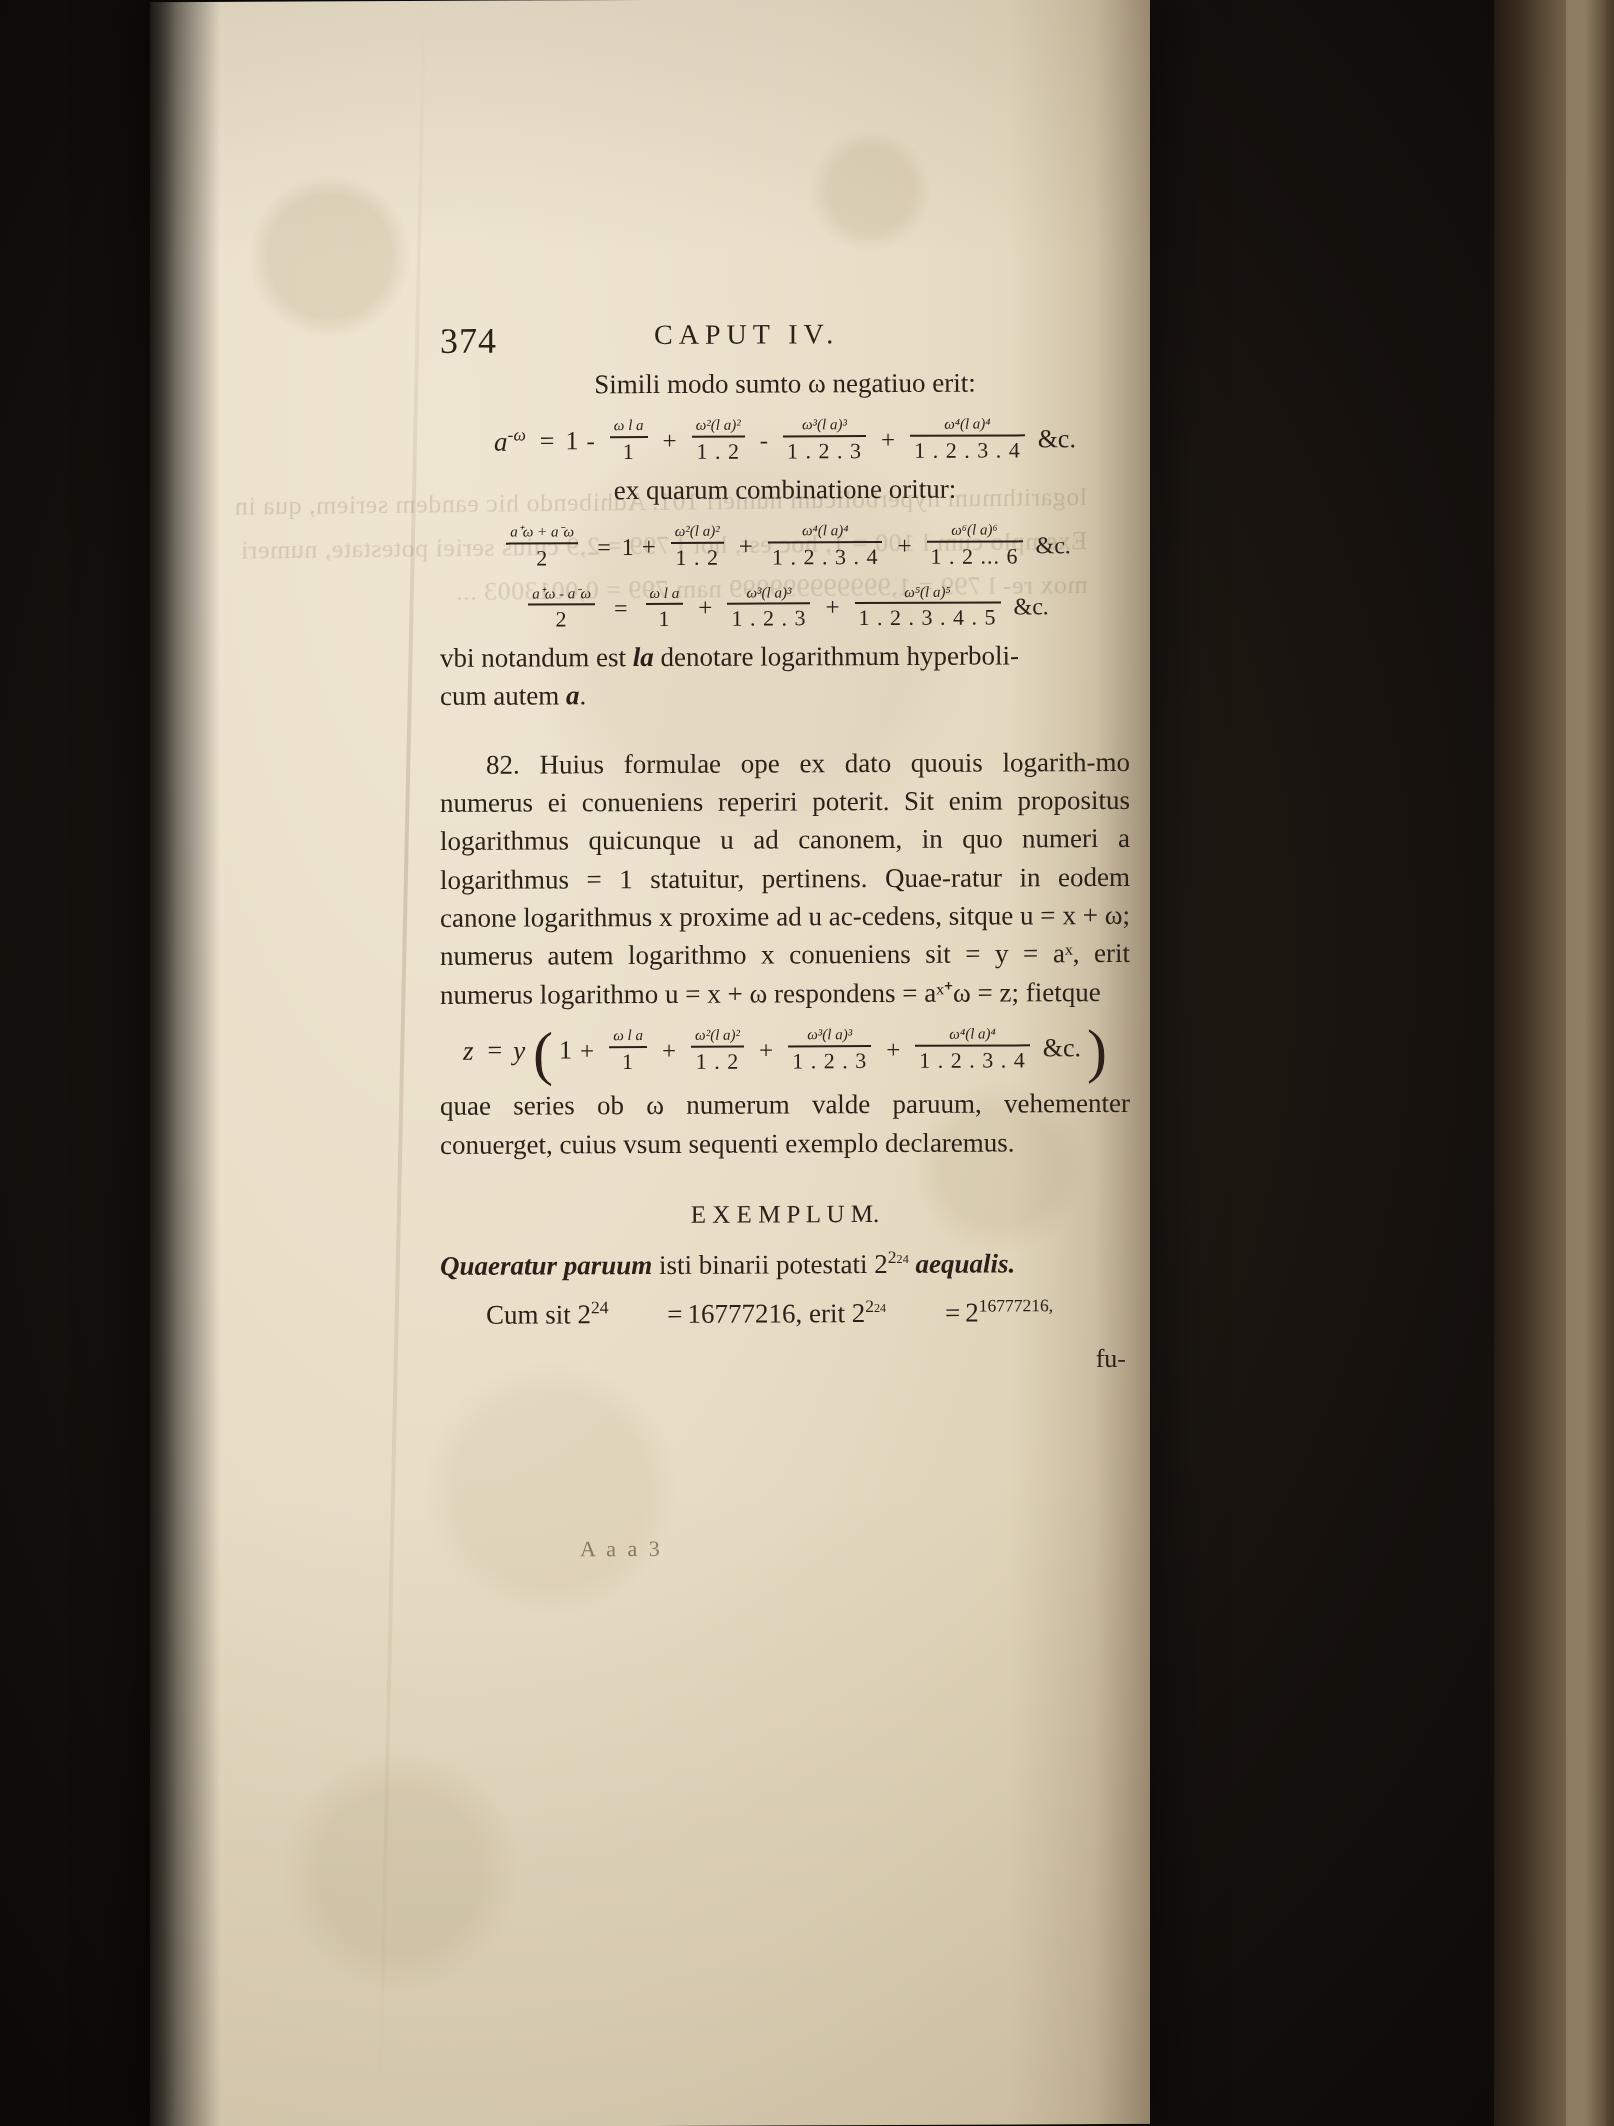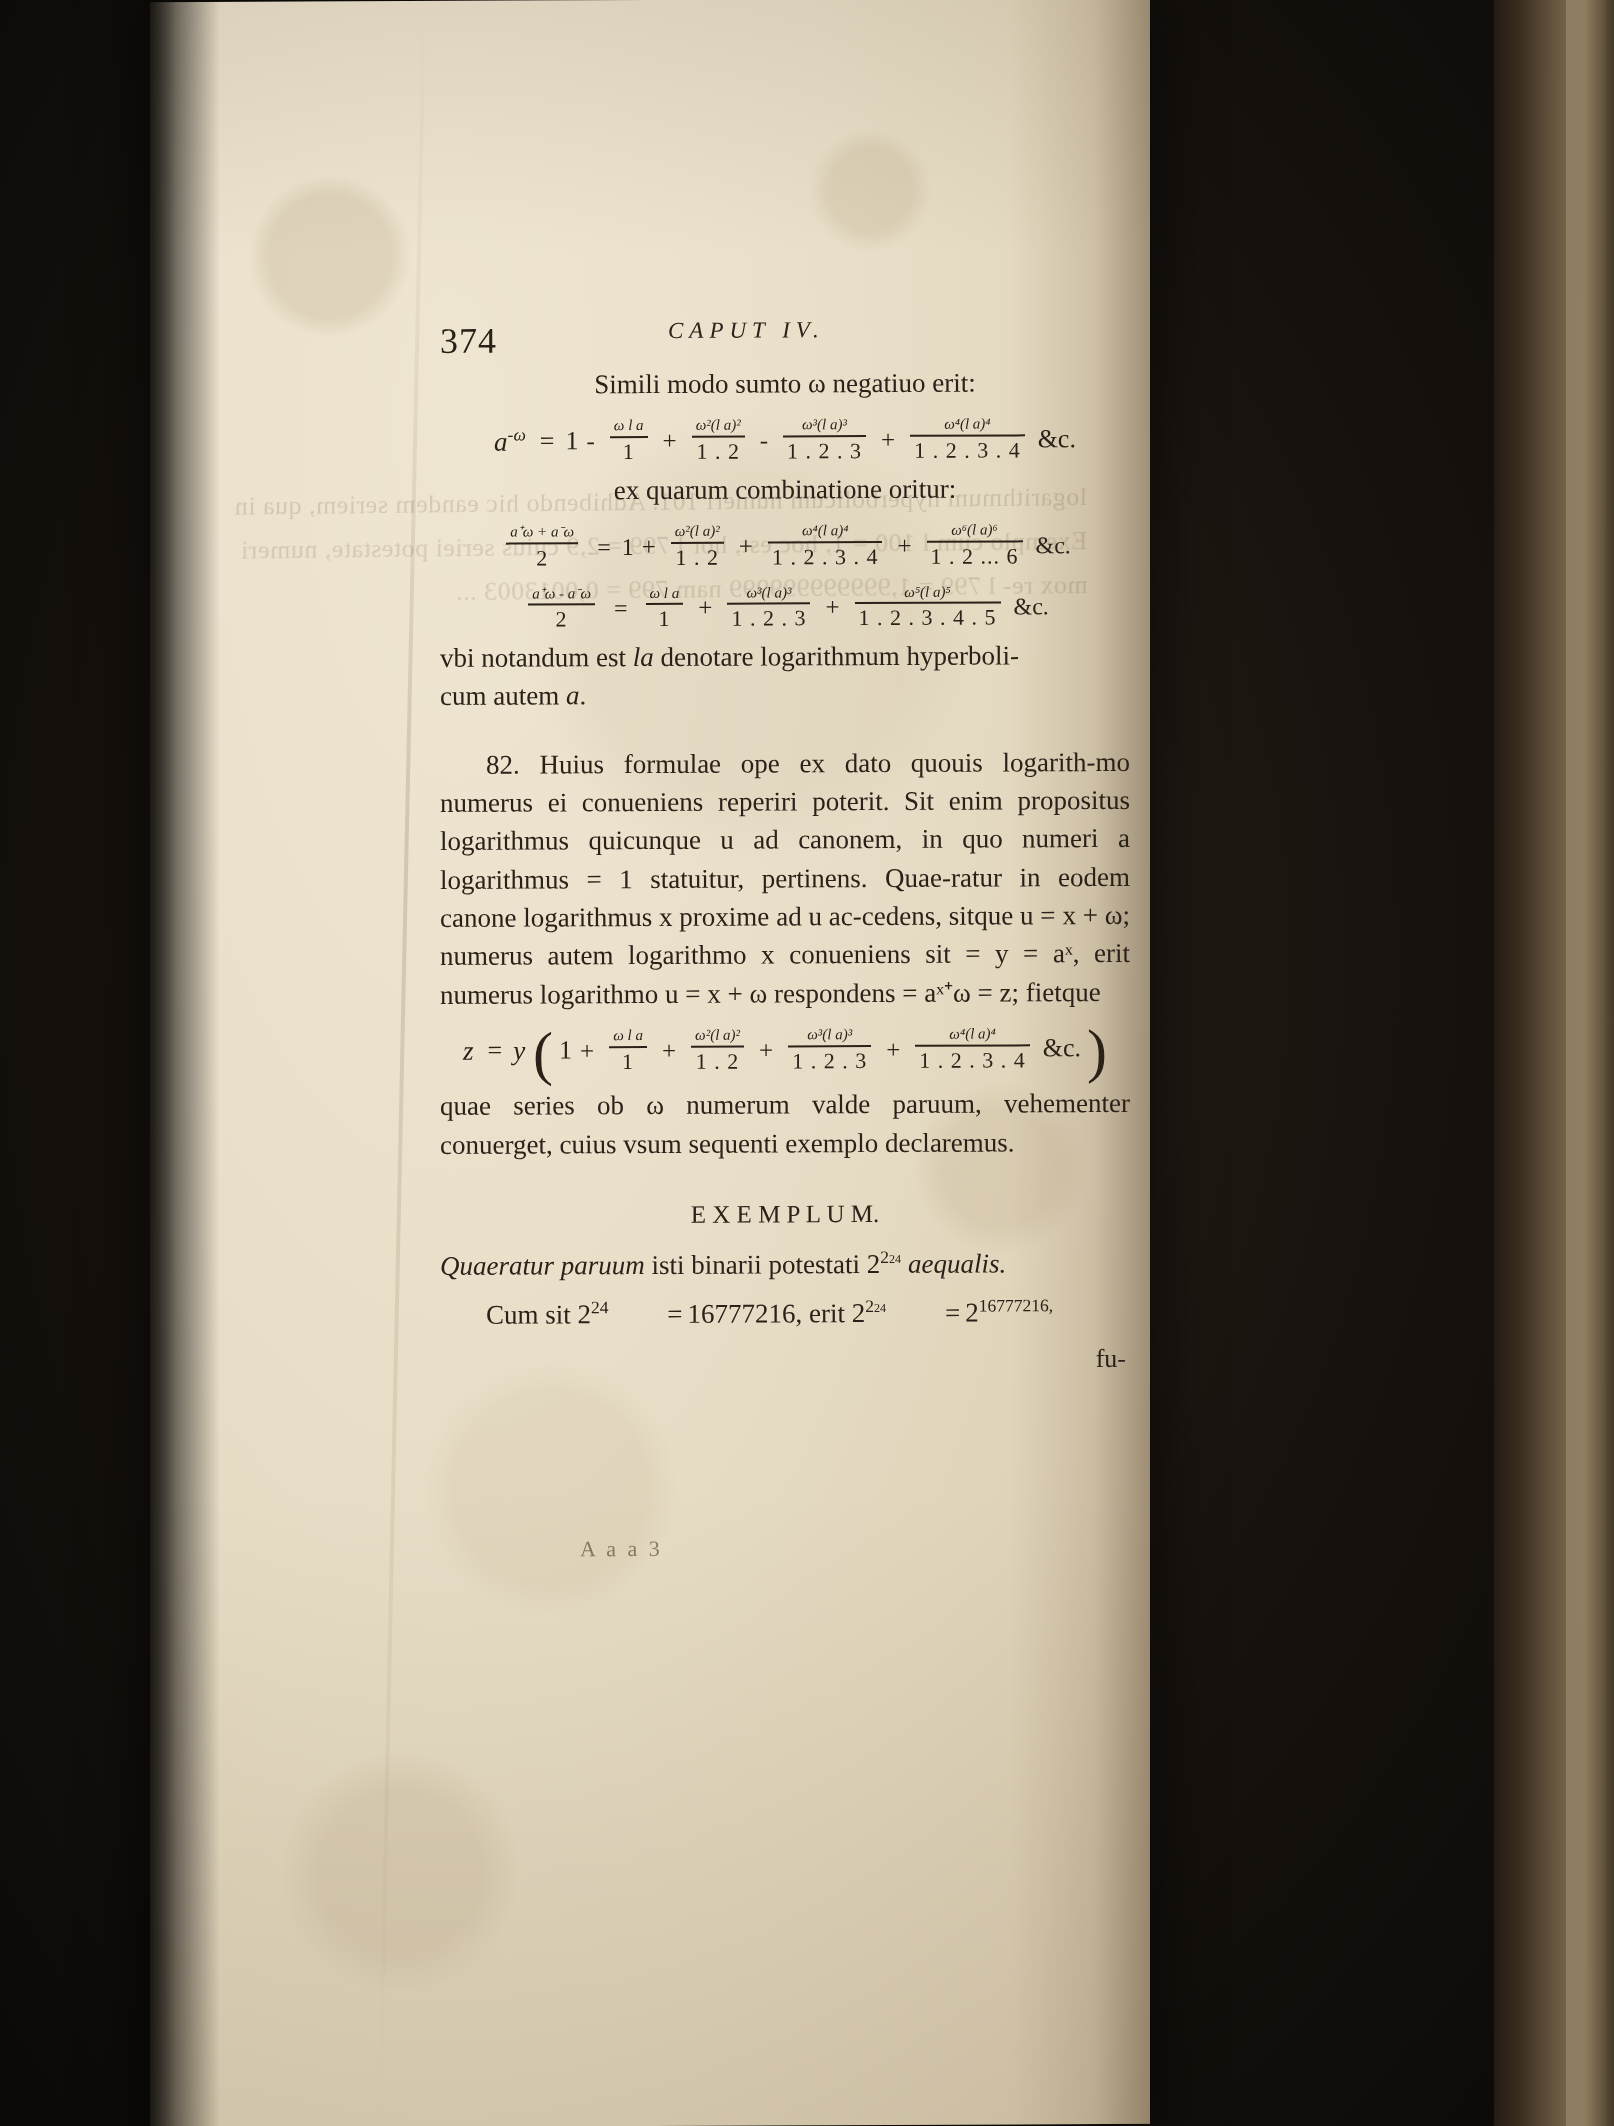--- a/index.html
+++ b/index.html
@@ -123,36 +123,35 @@
   }
   .folio {
     position: absolute;
     left: 0;
     top: 0;
     font-size: 36px;
     letter-spacing: 1px;
   }
   .runhead {
     position: absolute;
-    left: 228px;
-    top: 0;
-    font-style: italic;
-    font-size: 23px;
+    left: 214px;
+    top: 0;
+    font-size: 28px;
     letter-spacing: 6px;
   }
   .centered { text-align: center; }
   .para {
     text-align: justify;
     text-justify: inter-word;
     margin: 12px 0 0 0;
     hyphens: manual;
   }
   .tight { margin-top: 4px; }
   .indent { text-indent: 46px; }
-  .it { font-style: italic; }
+  .it { font-style: italic; font-weight: bold; }
   
   .eq { display: inline-block; padding: 0 6px; letter-spacing: -1px; }
   
   .formula {
     display: flex;
     align-items: center;
     justify-content: center;
     gap: 6px;
     margin: 14px 0 6px 0;
     font-size: 26px;

